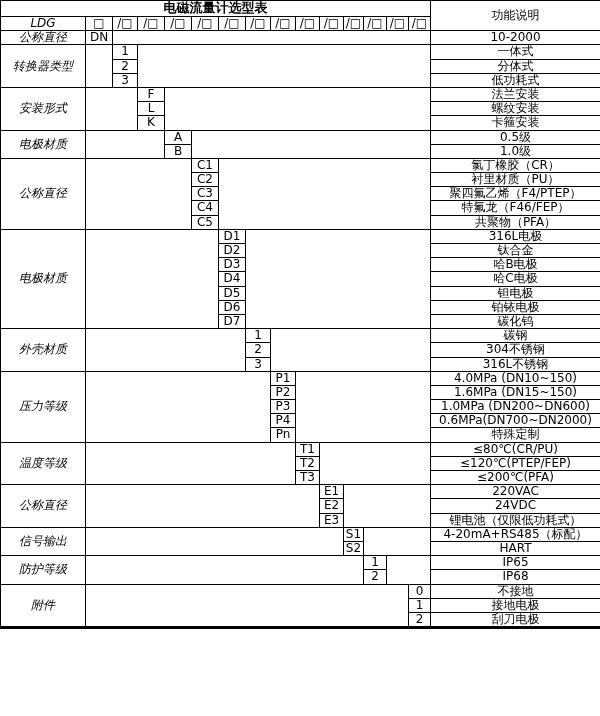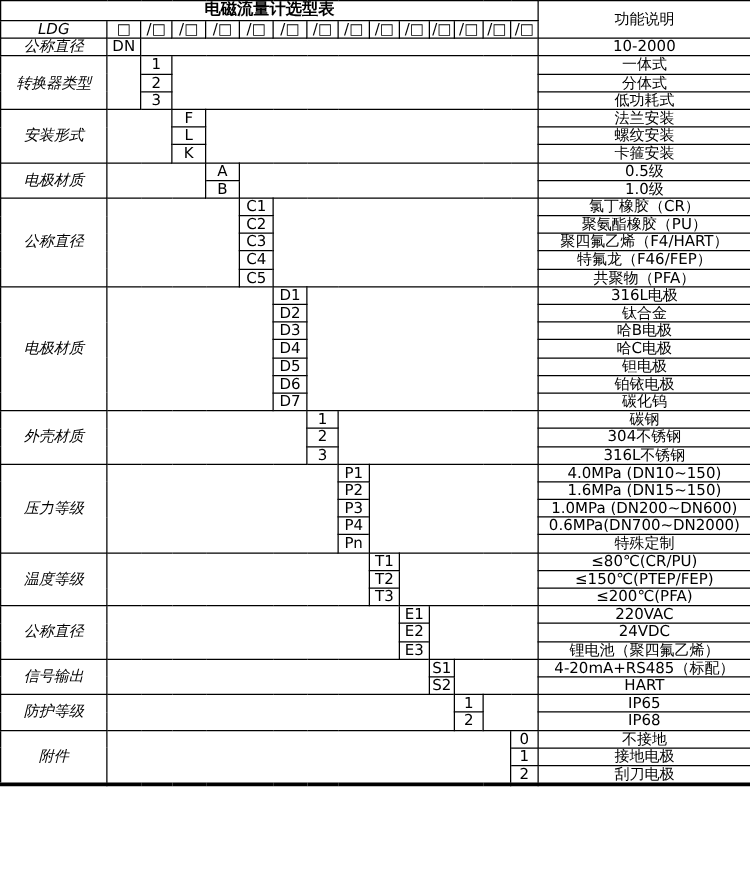--- a/index.html
+++ b/index.html
@@ -117,25 +117,25 @@
       </tr>
       <tr>
         <td class="label-cell" rowspan="5">公称直径</td>
         <td colspan="4" rowspan="5"></td>
         <td>C1</td>
         <td colspan="9" rowspan="5"></td>
         <td>氯丁橡胶（CR）</td>
       </tr>
       <tr>
         <td>C2</td>
-        <td>聚氨酯橡胶（PU）</td>
+        <td>衬里材质（PU）</td>
       </tr>
       <tr>
         <td>C3</td>
-        <td>聚四氟乙烯（F4/HART）</td>
+        <td>聚四氟乙烯（F4/PTEP）</td>
       </tr>
       <tr>
         <td>C4</td>
         <td>特氟龙（F46/FEP）</td>
       </tr>
       <tr>
         <td>C5</td>
         <td>共聚物（PFA）</td>
       </tr>
       <tr>
@@ -209,40 +209,40 @@
       </tr>
       <tr>
         <td class="label-cell" rowspan="3">温度等级</td>
         <td colspan="8" rowspan="3"></td>
         <td>T1</td>
         <td colspan="5" rowspan="3"></td>
         <td>≤80℃(CR/PU)</td>
       </tr>
       <tr>
         <td>T2</td>
-        <td>≤150℃(PTEP/FEP)</td>
+        <td>≤120℃(PTEP/FEP)</td>
       </tr>
       <tr>
         <td>T3</td>
         <td>≤200℃(PFA)</td>
       </tr>
       <tr>
         <td class="label-cell" rowspan="3">公称直径</td>
         <td colspan="9" rowspan="3"></td>
         <td>E1</td>
         <td colspan="4" rowspan="3"></td>
         <td>220VAC</td>
       </tr>
       <tr>
         <td>E2</td>
         <td>24VDC</td>
       </tr>
       <tr>
         <td>E3</td>
-        <td>锂电池（聚四氟乙烯）</td>
+        <td>锂电池（仅限低功耗式）</td>
       </tr>
       <tr>
         <td class="label-cell" rowspan="2">信号输出</td>
         <td colspan="10" rowspan="2"></td>
         <td>S1</td>
         <td colspan="3" rowspan="2"></td>
         <td>4-20mA+RS485（标配）</td>
       </tr>
       <tr>
         <td>S2</td>

